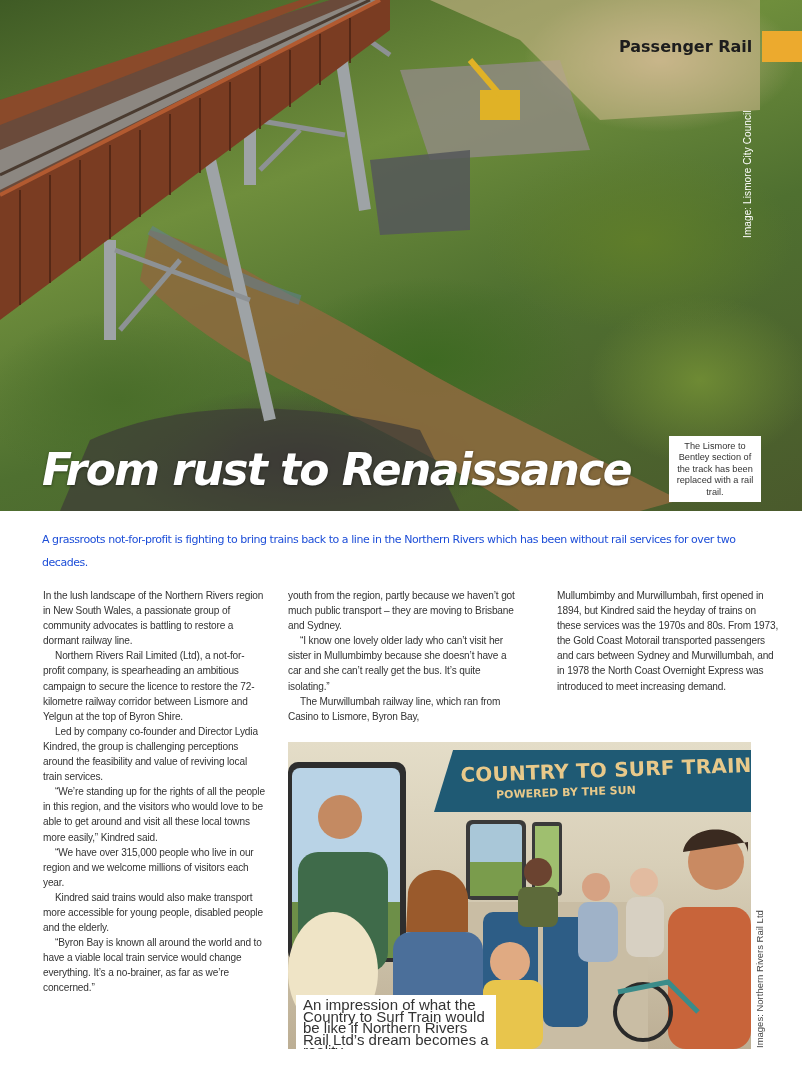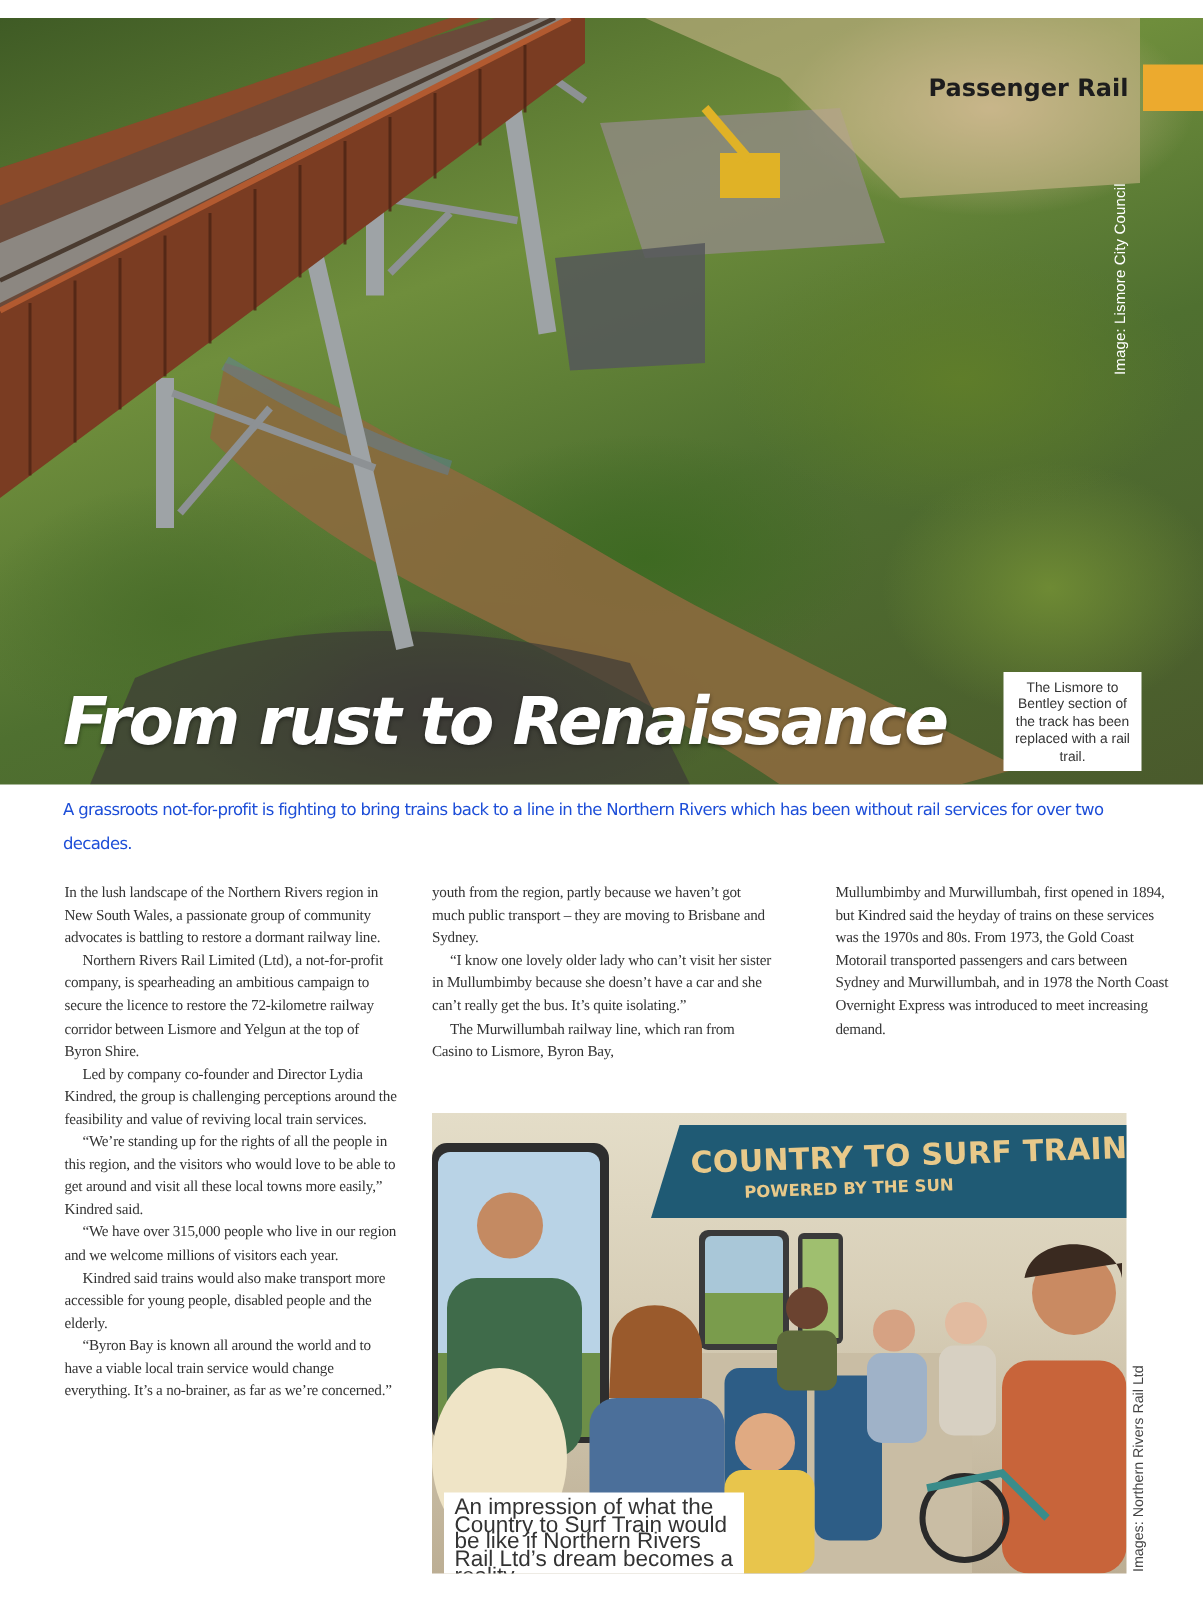--- a/index.html
+++ b/index.html
@@ -1,19 +1,19 @@
 <!DOCTYPE html>
 <html><head>
 <meta charset="utf-8">
 <style>
   html, body { margin: 0; padding: 0; }
   body { width: 802px; height: 1066px; background: #ffffff; position: relative; overflow: hidden; font-family: "Liberation Sans", "DejaVu Sans", sans-serif; color: #2a2a2a; }
 
   
-  .hero { position: absolute; left: 0; top: 12px; width: 802px; height: 511px; overflow: hidden;
+  .hero { position: absolute; left: 0; top: 0; width: 802px; height: 511px; overflow: hidden;
     background:
       radial-gradient(ellipse 220px 130px at 640px 240px, #5f7d2a 0%, rgba(95,125,42,0) 70%),
       radial-gradient(ellipse 160px 120px at 700px 380px, #6e8a34 0%, rgba(110,138,52,0) 70%),
       radial-gradient(ellipse 200px 110px at 430px 360px, #3e6a22 0%, rgba(62,106,34,0) 75%),
       radial-gradient(ellipse 180px 120px at 120px 400px, #4a6e2a 0%, rgba(74,110,42,0) 75%),
       radial-gradient(ellipse 240px 90px at 300px 460px, #3b3a34 0%, rgba(59,58,52,0) 80%),
       radial-gradient(ellipse 170px 90px at 660px 60px, #c6b58a 0%, rgba(198,181,138,0) 80%),
       linear-gradient(160deg, #3f5b25 0%, #6f8e3c 35%, #4f7030 60%, #4a5a2c 100%);
   }
   .hero svg { position: absolute; left: 0; top: 0; }
@@ -21,21 +21,21 @@
   .section-tag-label { font-family: "DejaVu Sans", sans-serif; font-weight: bold; font-size: 16px; color: #1d1d1d; }
   .section-tag-bar { position: absolute; left: 762px; top: 31px; width: 40px; height: 31px; background: #ecaa2e; }
   .credit-top { position: absolute; left: 744px; top: 166px; transform: rotate(-90deg); transform-origin: left top; width: 120px; text-align: center; font-size: 10px; color: #ffffff; white-space: nowrap; letter-spacing: 0.1px; top: 238px; left: 742px; }
   .headline { position: absolute; left: 42px; top: 444px; margin: 0; font-family: "DejaVu Sans", sans-serif; font-weight: bold; font-size: 44px; line-height: 52px; color: #ffffff; letter-spacing: -1.6px; text-shadow: 0 1px 3px rgba(0,0,0,0.45); font-style: italic; }
   .hero-caption { position: absolute; left: 669px; top: 436px; width: 82px; padding: 5px 5px 4px 5px; background: #ffffff; font-size: 9.2px; line-height: 11.4px; text-align: center; color: #333; }
 
   
   .standfirst { position: absolute; left: 42px; top: 528px; width: 700px; margin: 0; font-family: "DejaVu Sans", sans-serif; font-size: 11px; line-height: 23px; color: #1d4ed8; letter-spacing: -0.45px; }
 
   
-  .col { position: absolute; top: 588px; font-family: Liberation Serif, serif; font-size: 10.1px; line-height: 15.1px; color: #333333; letter-spacing: -0.15px; }
+  .col { position: absolute; top: 588px; font-family: Liberation Sans, sans-serif; font-size: 10.1px; line-height: 15.1px; color: #333333; letter-spacing: -0.15px; }
   .col p { margin: 0; }
   .col p.indent { text-indent: 12px; }
   .col-1 { left: 43px; width: 222px; }
   .col-2 { left: 288px; width: 228px; }
   .col-3 { left: 557px; width: 222px; }
 
   
   .train { position: absolute; left: 288px; top: 742px; width: 463px; height: 307px; overflow: hidden;
     background: linear-gradient(180deg, #e4ddc8 0%, #d8cfb8 40%, #bcae94 100%); }
   .train svg { position: absolute; left: 0; top: 0; }

